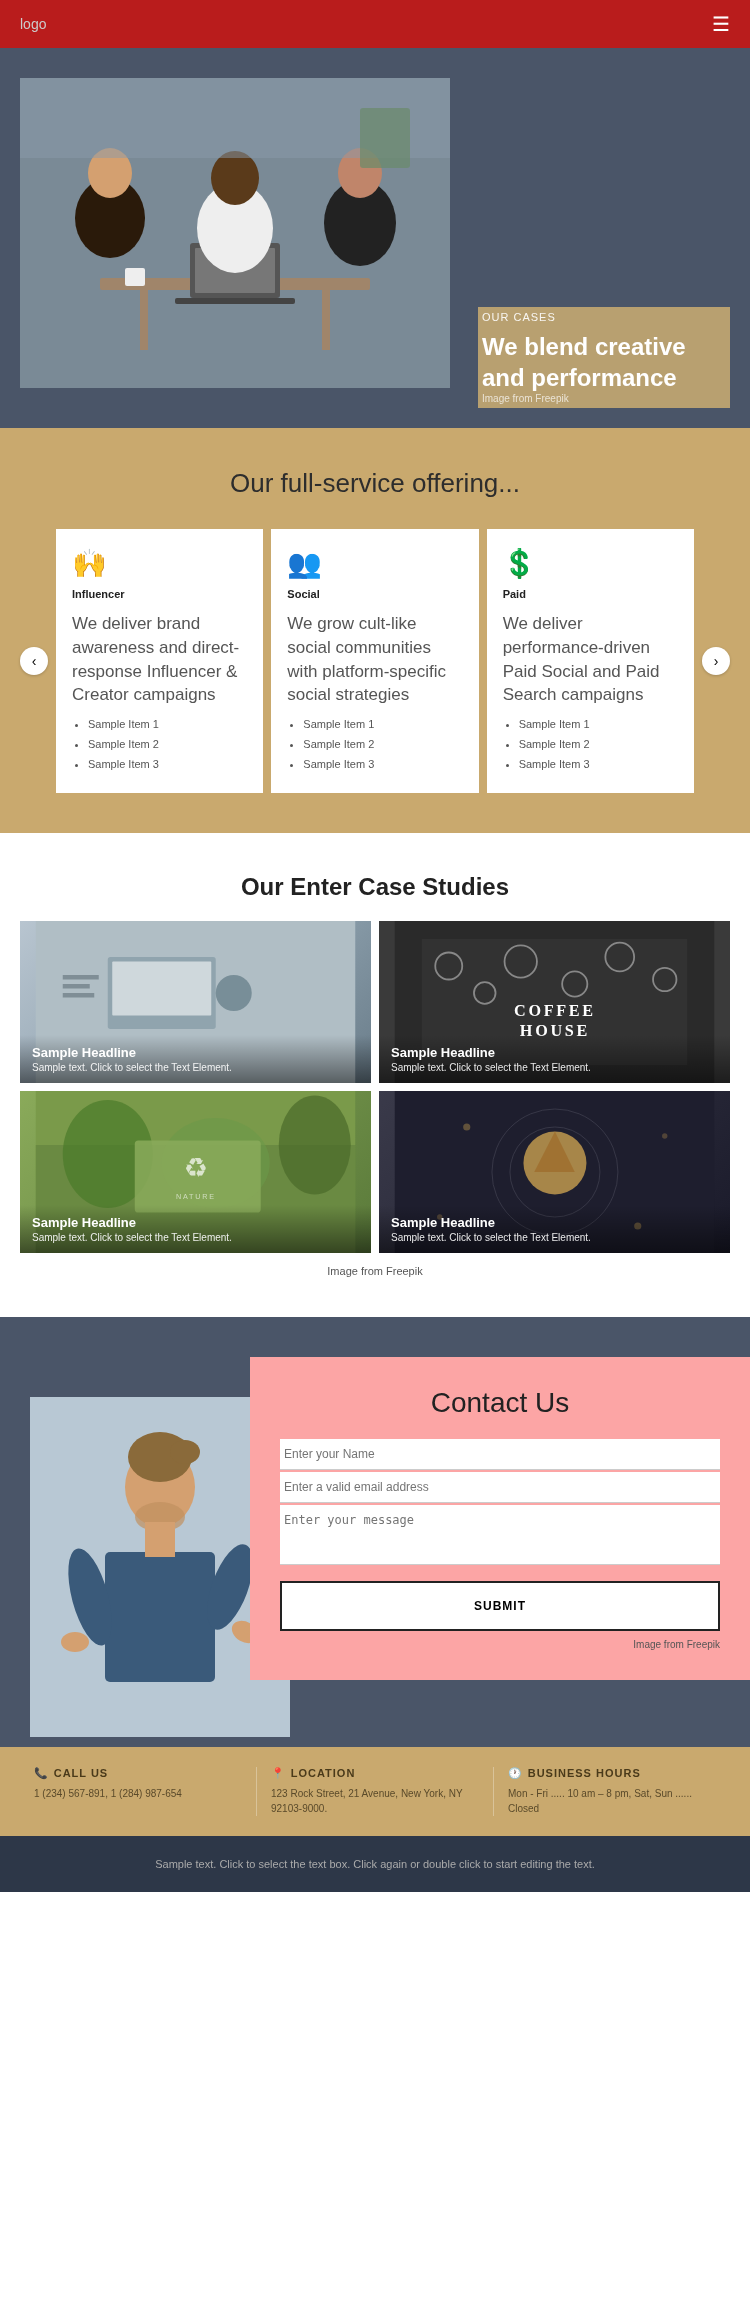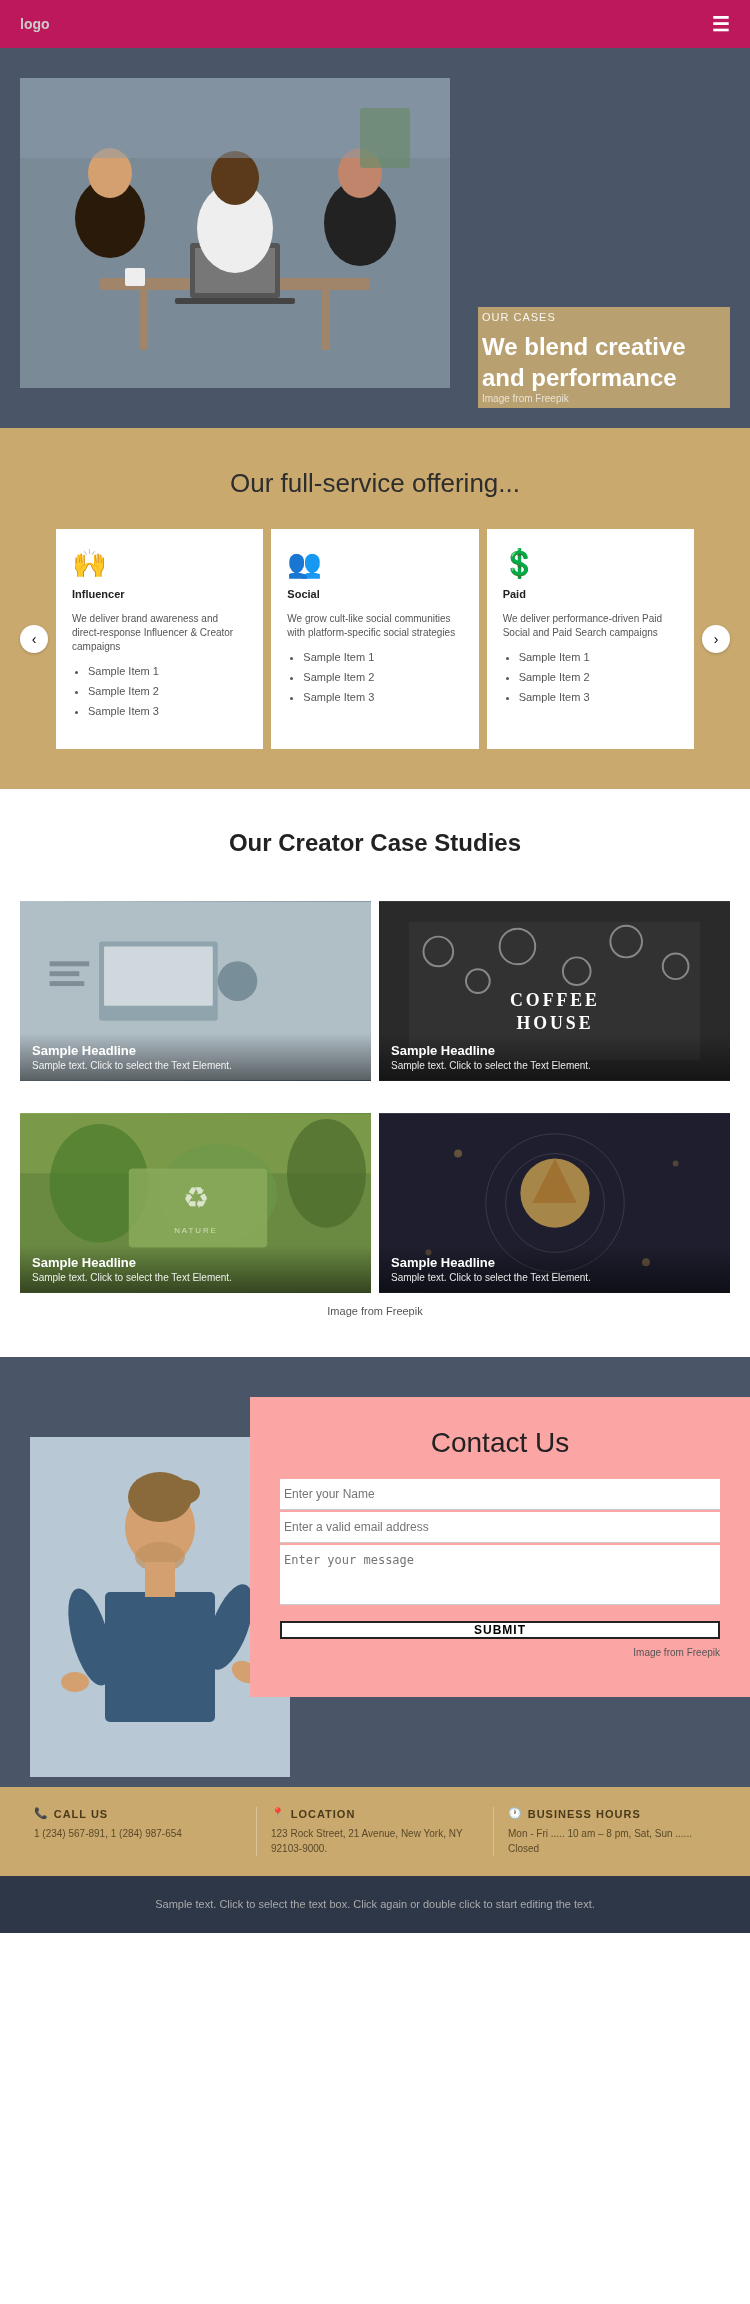--- a/index.html
+++ b/index.html
@@ -4,23 +4,22 @@
   <style>
     * { margin: 0; padding: 0; box-sizing: border-box; }
     body { font-family: Arial, sans-serif; width: 750px; background: #fff; }
 
     
     .header {
       display: flex;
       justify-content: space-between;
       align-items: center;
       padding: 12px 20px;
-      background: #be185d;
+      background: #b91c1c;
       color: #fff;
-      font-weight: bold;
     }
     .header-logo { font-size: 14px; color: #ccc; }
     .header-menu { font-size: 20px; color: #fff; cursor: pointer; }
 
     
     .hero {
       position: relative;
       height: 380px;
       background: #4a5568;
     }
@@ -107,21 +106,21 @@
       margin-bottom: 8px;
       display: block;
     }
     .service-card h3 {
       font-size: 11px;
       font-weight: 700;
       margin-bottom: 8px;
       color: #222;
     }
     .service-card p {
-      font-size: 10px;
+      font-size: 17px;
       color: #555;
       line-height: 1.4;
       margin-bottom: 8px;
       margin-top: 12px;
     }
     .service-card ul {
       list-style: disc;
       padding-left: 16px;
       font-size: 11px;
       color: #555;
@@ -141,24 +140,23 @@
       margin-bottom: 20px;
     }
     .case-grid {
       display: grid;
       grid-template-columns: 1fr 1fr;
       gap: 8px;
       margin-bottom: 12px;
     }
     .case-item {
       position: relative;
-      height: 180px;
+      height: 162px;
       overflow: hidden;
       cursor: pointer;
-      margin-top: 24px;
     }
     .case-item .case-bg {
       width: 100%;
       height: 100%;
     }
     .case-item .case-text {
       position: absolute;
       bottom: 0;
       left: 0;
       right: 0;
@@ -254,21 +252,21 @@
       outline: none;
       color: #555;
     }
     .contact-form-box textarea {
       height: 60px;
       resize: none;
     }
     .submit-btn {
       display: block;
       width: 100%;
-      padding: 0;
+      padding: 16px;
       border: 2px solid #222;
       background: #fff;
       font-size: 12px;
       font-weight: 700;
       letter-spacing: 1px;
       cursor: pointer;
       text-transform: uppercase;
       margin-top: 10px;
     }
     .form-credit {
@@ -415,21 +413,21 @@
           <li>Sample Item 2</li>
           <li>Sample Item 3</li>
         </ul>
       </div>
     </div>
     <button class="carousel-btn">›</button>
   </div>
 </section>
 
 <section class="case-studies">
-  <h2>Our Creator Case Studies</h2>
+  <h2>Our Enter Case Studies</h2>
   <div class="case-grid">
 
     <div class="case-item">
       <div class="case-bg case-bg-1-inner">
         <svg width="100%" height="100%" viewBox="0 0 355 180">
           <rect width="355" height="180" fill="#b0bec5"></rect>
           <rect x="80" y="40" width="120" height="80" fill="#90a4ae" rx="3"></rect>
           <rect x="85" y="45" width="110" height="60" fill="#cfd8dc" rx="1"></rect>
           <circle cx="220" cy="80" r="20" fill="#546e7a" opacity="0.6"></circle>
           <rect x="30" y="60" width="40" height="5" fill="#37474f" opacity="0.4"></rect>

